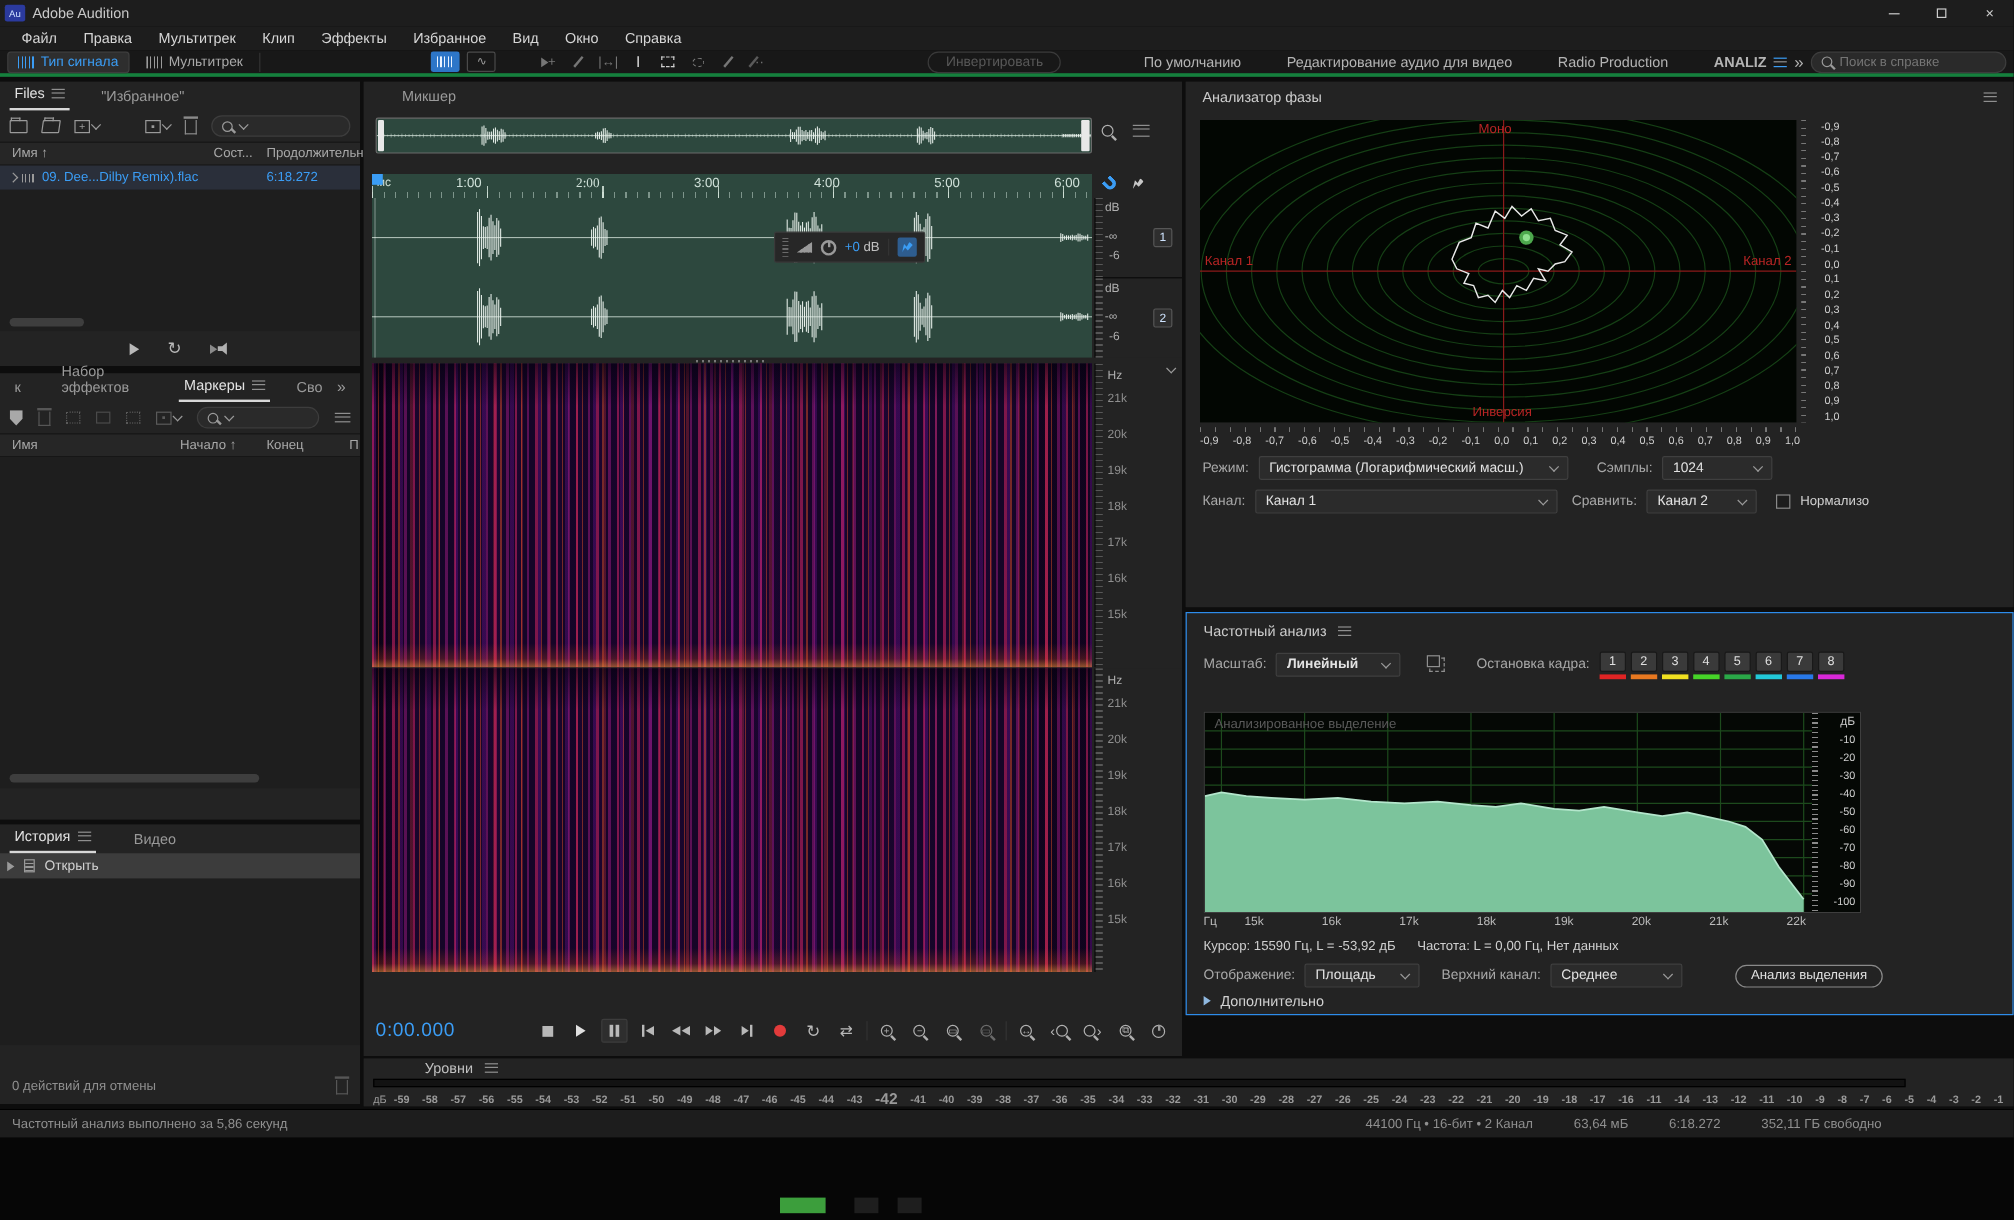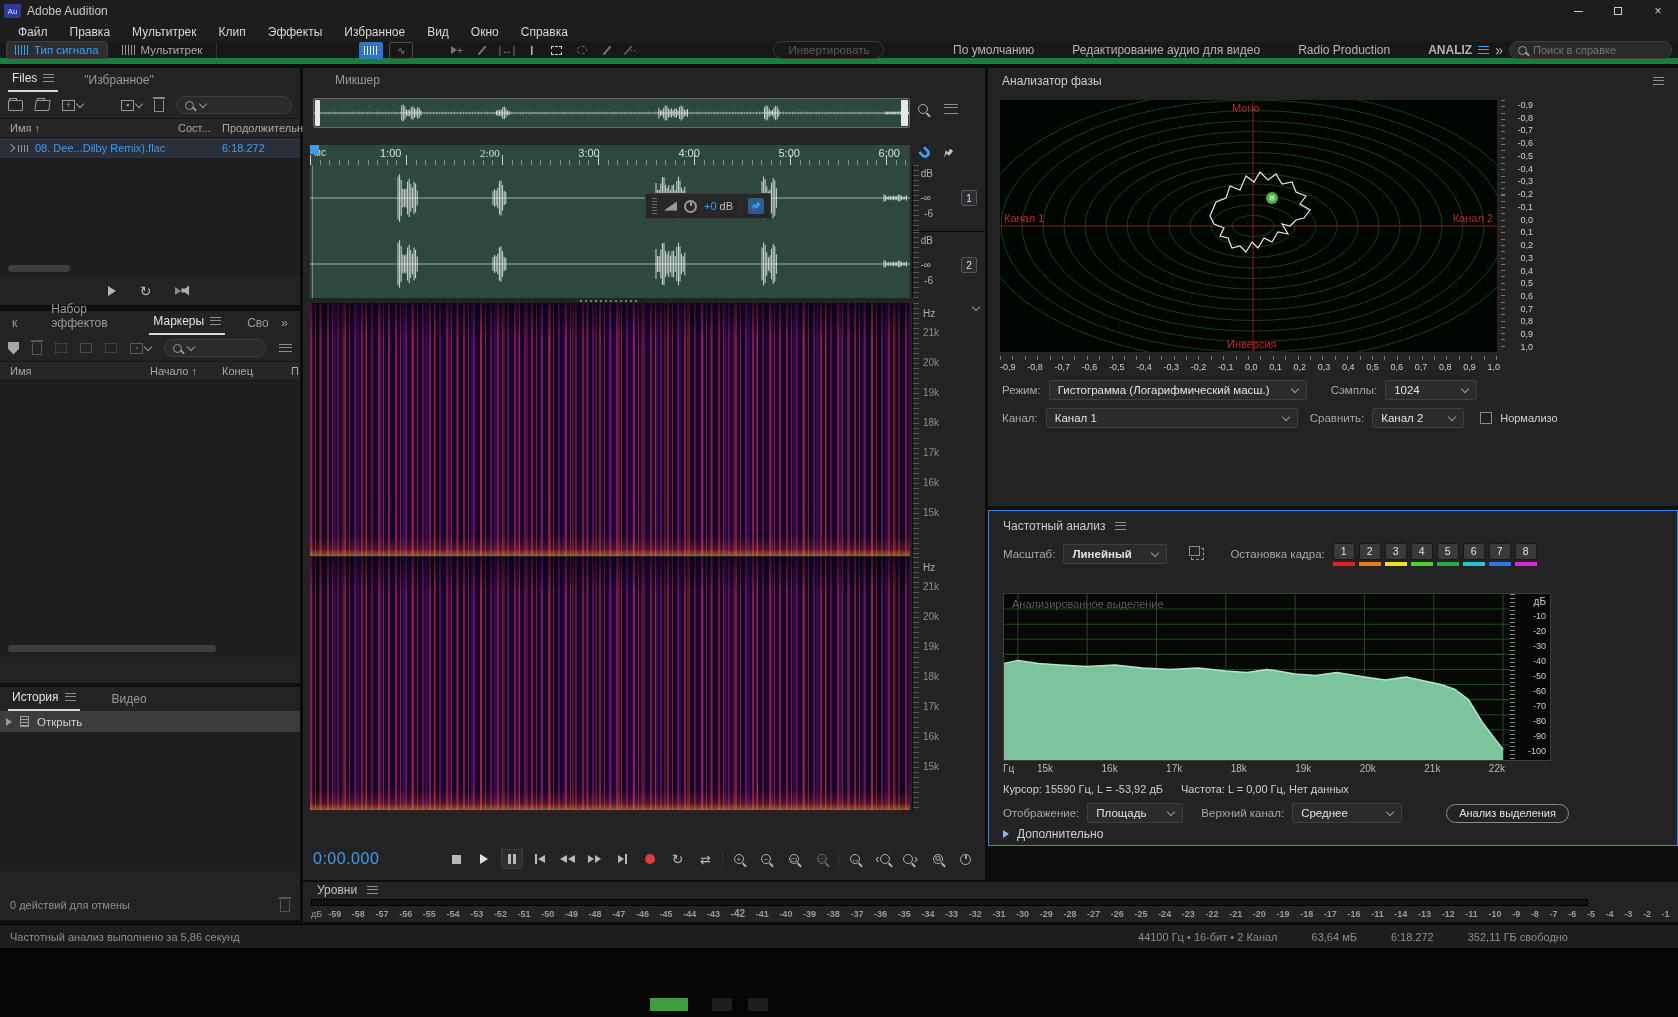--- a/index.html
+++ b/index.html
@@ -15,21 +15,21 @@
 
   
   .titlebar { left:0; top:0; width:1678px; height:22px; background:#1d1d1d; display:flex; align-items:center; }
   .aulogo { width:17px; height:14px; margin:0 6px 0 4px; background:#2b3a9e; border-radius:2px;
     color:#cfe0ff; font-size:8px; display:flex; align-items:center; justify-content:center; }
   .winbtn { width:40px; height:22px; display:flex; align-items:center; justify-content:center; color:#cccccc; font-size:12px; }
   .minglyph { width:9px; border-top:1px solid #ccc; }
   .maxglyph { width:8px; height:8px; border:1px solid #ccc; }
   .menubar { left:0; top:22px; width:1678px; height:20px; background:#1d1d1d; display:flex; align-items:center; padding-left:8px; gap:2px; }
   .menu-item { padding:2px 10px; font-size:12px; color:#d6d6d6; }
-  .toolbar { left:0; top:42px; width:1678px; height:22px; background:#181818; border-bottom:6px solid #15803d; display:flex; align-items:center; padding:0 6px; gap:6px; }
+  .toolbar { left:0; top:42px; width:1678px; height:22px; background:#181818; border-bottom:3px solid #15803d; display:flex; align-items:center; padding:0 6px; gap:6px; }
   .tb-btn { height:18px; display:flex; align-items:center; gap:5px; padding:0 8px; border-radius:3px; font-size:11.5px; }
   .tb-btn.active { background:#2e2e2e; border:1px solid #3e3e3e; color:#cfe4ff; }
   .tb-btn.idle { color:#a8a8a8; }
   .wicon { width:14px; height:10px; background:repeating-linear-gradient(90deg,#3b9df5 0 1px,transparent 1px 3px); }
   .wicon.gray { background:repeating-linear-gradient(90deg,#9a9a9a 0 1px,transparent 1px 3px); }
   .sep-v { width:1px; height:16px; background:#333; }
   .viewbox { width:24px; height:17px; border-radius:2px; display:flex; align-items:center; justify-content:center; }
   .viewbox.sel { background:#2d76c8; }
   .viewbox.un { border:1px solid #4a4a4a; color:#9a9a9a; font-size:10px; }
   .vb-bars { width:14px; height:9px; background:repeating-linear-gradient(90deg,#e8f2ff 0 1px,transparent 1px 3px); }
@@ -239,21 +239,21 @@
       <span style="padding-left:10px">Имя</span>
       <span style="margin-left:3px">↑</span>
       <span style="position:absolute;left:178px">Сост...</span>
       <span style="position:absolute;left:222px">Продолжительн.</span>
     </div>
     <div class="listbg" style="height:138px;position:relative;">
       <div>
           <div class="row" style="height:20px;background:#2a2f3a;font-size:11px;color:#3b9df5;">
           <span class="cw" style="transform:rotate(-45deg);margin:0 4px 0 8px;"></span>
           <span class="wicon gray" style="width:12px;height:7px;margin-right:5px;"></span>
-          <span>08. Dee...Dilby Remix).flac</span>
+          <span>09. Dee...Dilby Remix).flac</span>
           <span style="position:absolute;left:222px">6:18.272</span>
         </div>
         </div>
       <div class="scroll-thumb abs" style="left:8px;bottom:4px;width:62px;"></div>
     </div>
     <div class="row" style="height:29px;justify-content:center;gap:24px;">
       <span class="tri-r"></span>
       <span style="color:#b8b8b8;font-size:14px;">↻</span>
       <span class="row">
           <span class="tri-r sm" style="border-left-color:#8a8a8a"></span>
@@ -1114,21 +1114,21 @@
           <span class="cw"></span>
         </span>
       <span class="pillbtn" style="margin-left:36px">Анализ выделения</span>
     </div>
     <div class="abs row" style="left:14px;top:316px;gap:8px;">
       <span class="disc"></span>
       <span class="fs12" style="color:#d0d0d0">Дополнительно</span>
     </div>
   </div>
 
-  <div class="panel" style="left:303px;top:882px;width:1375px;height:40px;">
+  <div class="panel" style="left:303px;top:882px;width:1375px;height:40px;padding-left:37px;">
     <div class="row" style="height:16px;padding:0 14px;gap:10px;">
       <span class="fs12" style="color:#c0c0c0">Уровни</span>
       <span class="menu3"></span>
     </div>
     <div class="abs" style="left:8px;top:17px;right:90px;height:7px;background:#121212;border:1px solid #000;"></div>
     <div class="abs row" style="left:8px;top:26px;right:8px;">
       <span style="font-size:9px;color:#9a9a9a;margin-right:6px;">дБ</span>
       <div class="row grow" style="justify-content:space-between;font-weight:bold;">
           <span style="font-size:9px;color:#9a9a9a">-59</span>
           <span style="font-size:9px;color:#9a9a9a">-58</span>
@@ -1140,21 +1140,21 @@
           <span style="font-size:9px;color:#9a9a9a">-52</span>
           <span style="font-size:9px;color:#9a9a9a">-51</span>
           <span style="font-size:9px;color:#9a9a9a">-50</span>
           <span style="font-size:9px;color:#9a9a9a">-49</span>
           <span style="font-size:9px;color:#9a9a9a">-48</span>
           <span style="font-size:9px;color:#9a9a9a">-47</span>
           <span style="font-size:9px;color:#9a9a9a">-46</span>
           <span style="font-size:9px;color:#9a9a9a">-45</span>
           <span style="font-size:9px;color:#9a9a9a">-44</span>
           <span style="font-size:9px;color:#9a9a9a">-43</span>
-          <span style="font-size:10px;color:#9a9a9a">-42</span>
+          <span style="font-size:13px;color:#9a9a9a">-42</span>
           <span style="font-size:9px;color:#9a9a9a">-41</span>
           <span style="font-size:9px;color:#9a9a9a">-40</span>
           <span style="font-size:9px;color:#9a9a9a">-39</span>
           <span style="font-size:9px;color:#9a9a9a">-38</span>
           <span style="font-size:9px;color:#9a9a9a">-37</span>
           <span style="font-size:9px;color:#9a9a9a">-36</span>
           <span style="font-size:9px;color:#9a9a9a">-35</span>
           <span style="font-size:9px;color:#9a9a9a">-34</span>
           <span style="font-size:9px;color:#9a9a9a">-33</span>
           <span style="font-size:9px;color:#9a9a9a">-32</span>

